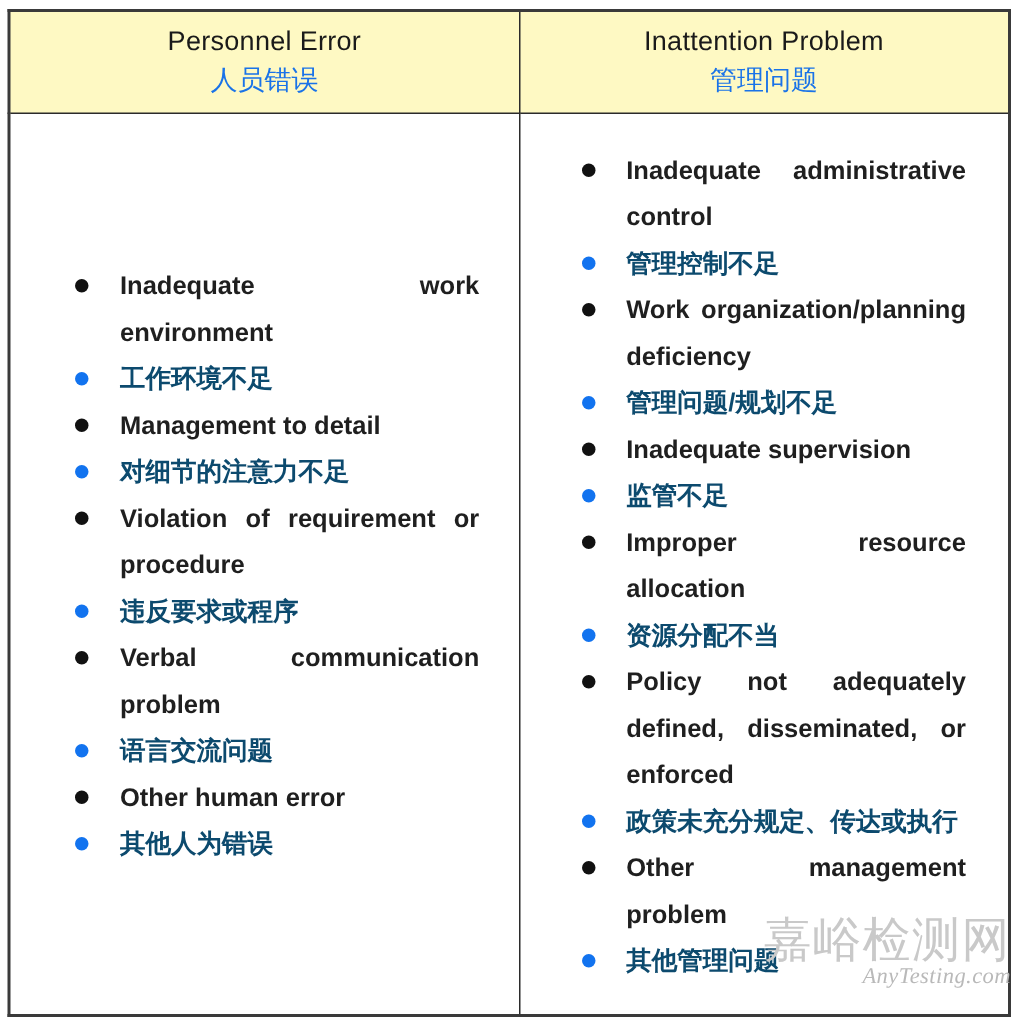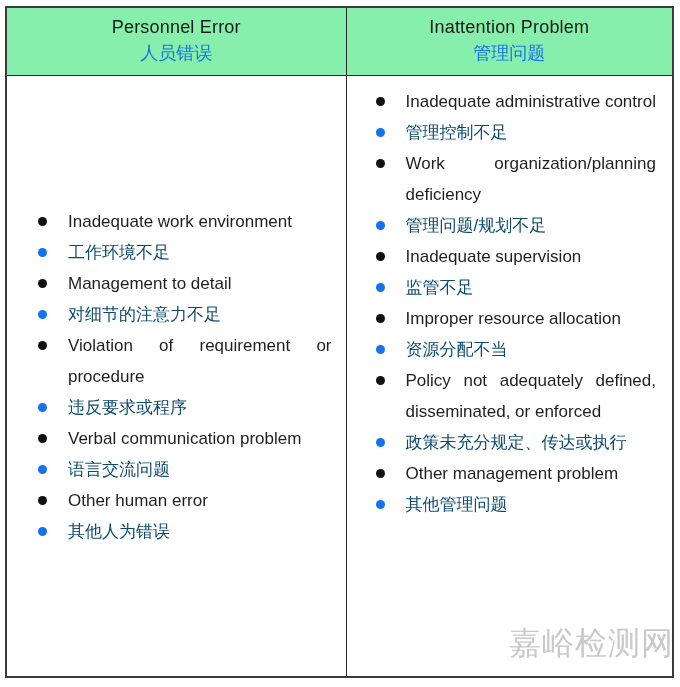--- a/index.html
+++ b/index.html
@@ -22,21 +22,21 @@
     width:100%;height:100%;
     border-collapse:collapse;
     table-layout:fixed;
     border:2px solid #3a3a3a;
   }
 
   table.matrix col.c-left{width:340px;}
   table.matrix col.c-right{width:327px;}
 
   th.hdr{
-    background:#86efac;
+    background:#fef9c3;
     border:1px solid #2b2b2b;
     padding:6px 4px 9px 4px;
     vertical-align:middle;
     text-align:center;
     font-weight:normal;
     height:58px;
     box-sizing:border-box;
   }
   th.hdr .hdr-en{
     display:block;
@@ -55,22 +55,23 @@
 
   td.cell{
     border:1px solid #2b2b2b;
     vertical-align:top;
     padding:0;
   }
   td.cell.left-cell{vertical-align:middle;}
 
   ul.items{
     list-style:none;
-    margin:0;
+    margin:12px;
     padding:0;
+    font-weight:bold;
   }
   td.left-cell ul.items{padding:6px 14px 6px 28px;}
   td.right-cell ul.items{padding:10px 16px 6px 26px;}
 
   ul.items li{
     position:relative;
     padding-left:33px;
     margin:0;
     font-size:17px;
     line-height:31px;
@@ -222,13 +223,14 @@
               </li>
             </ul>
         </td>
       </tr>
     </tbody>
   </table>
 </div>
 
 <div id="watermark">
   <span class="wm-zh">嘉峪检测网</span>
+  <span class="wm-en">AnyTesting.com</span>
 </div>
 
 </body></html>

